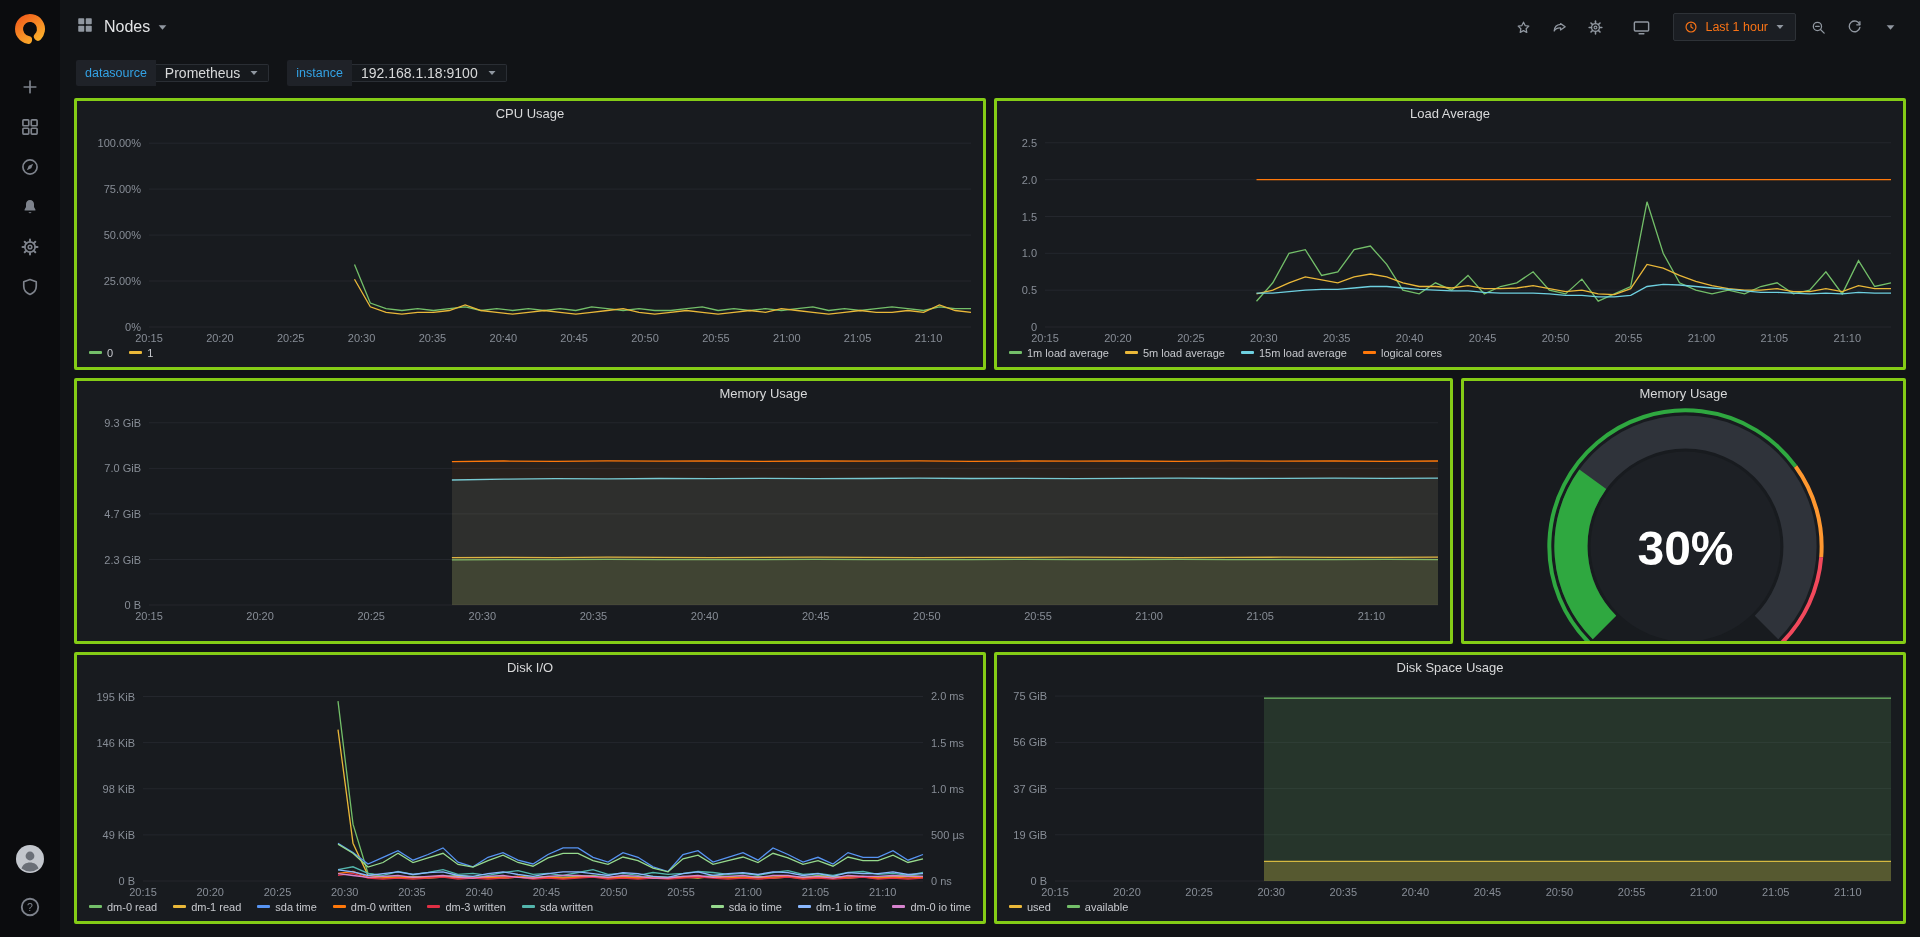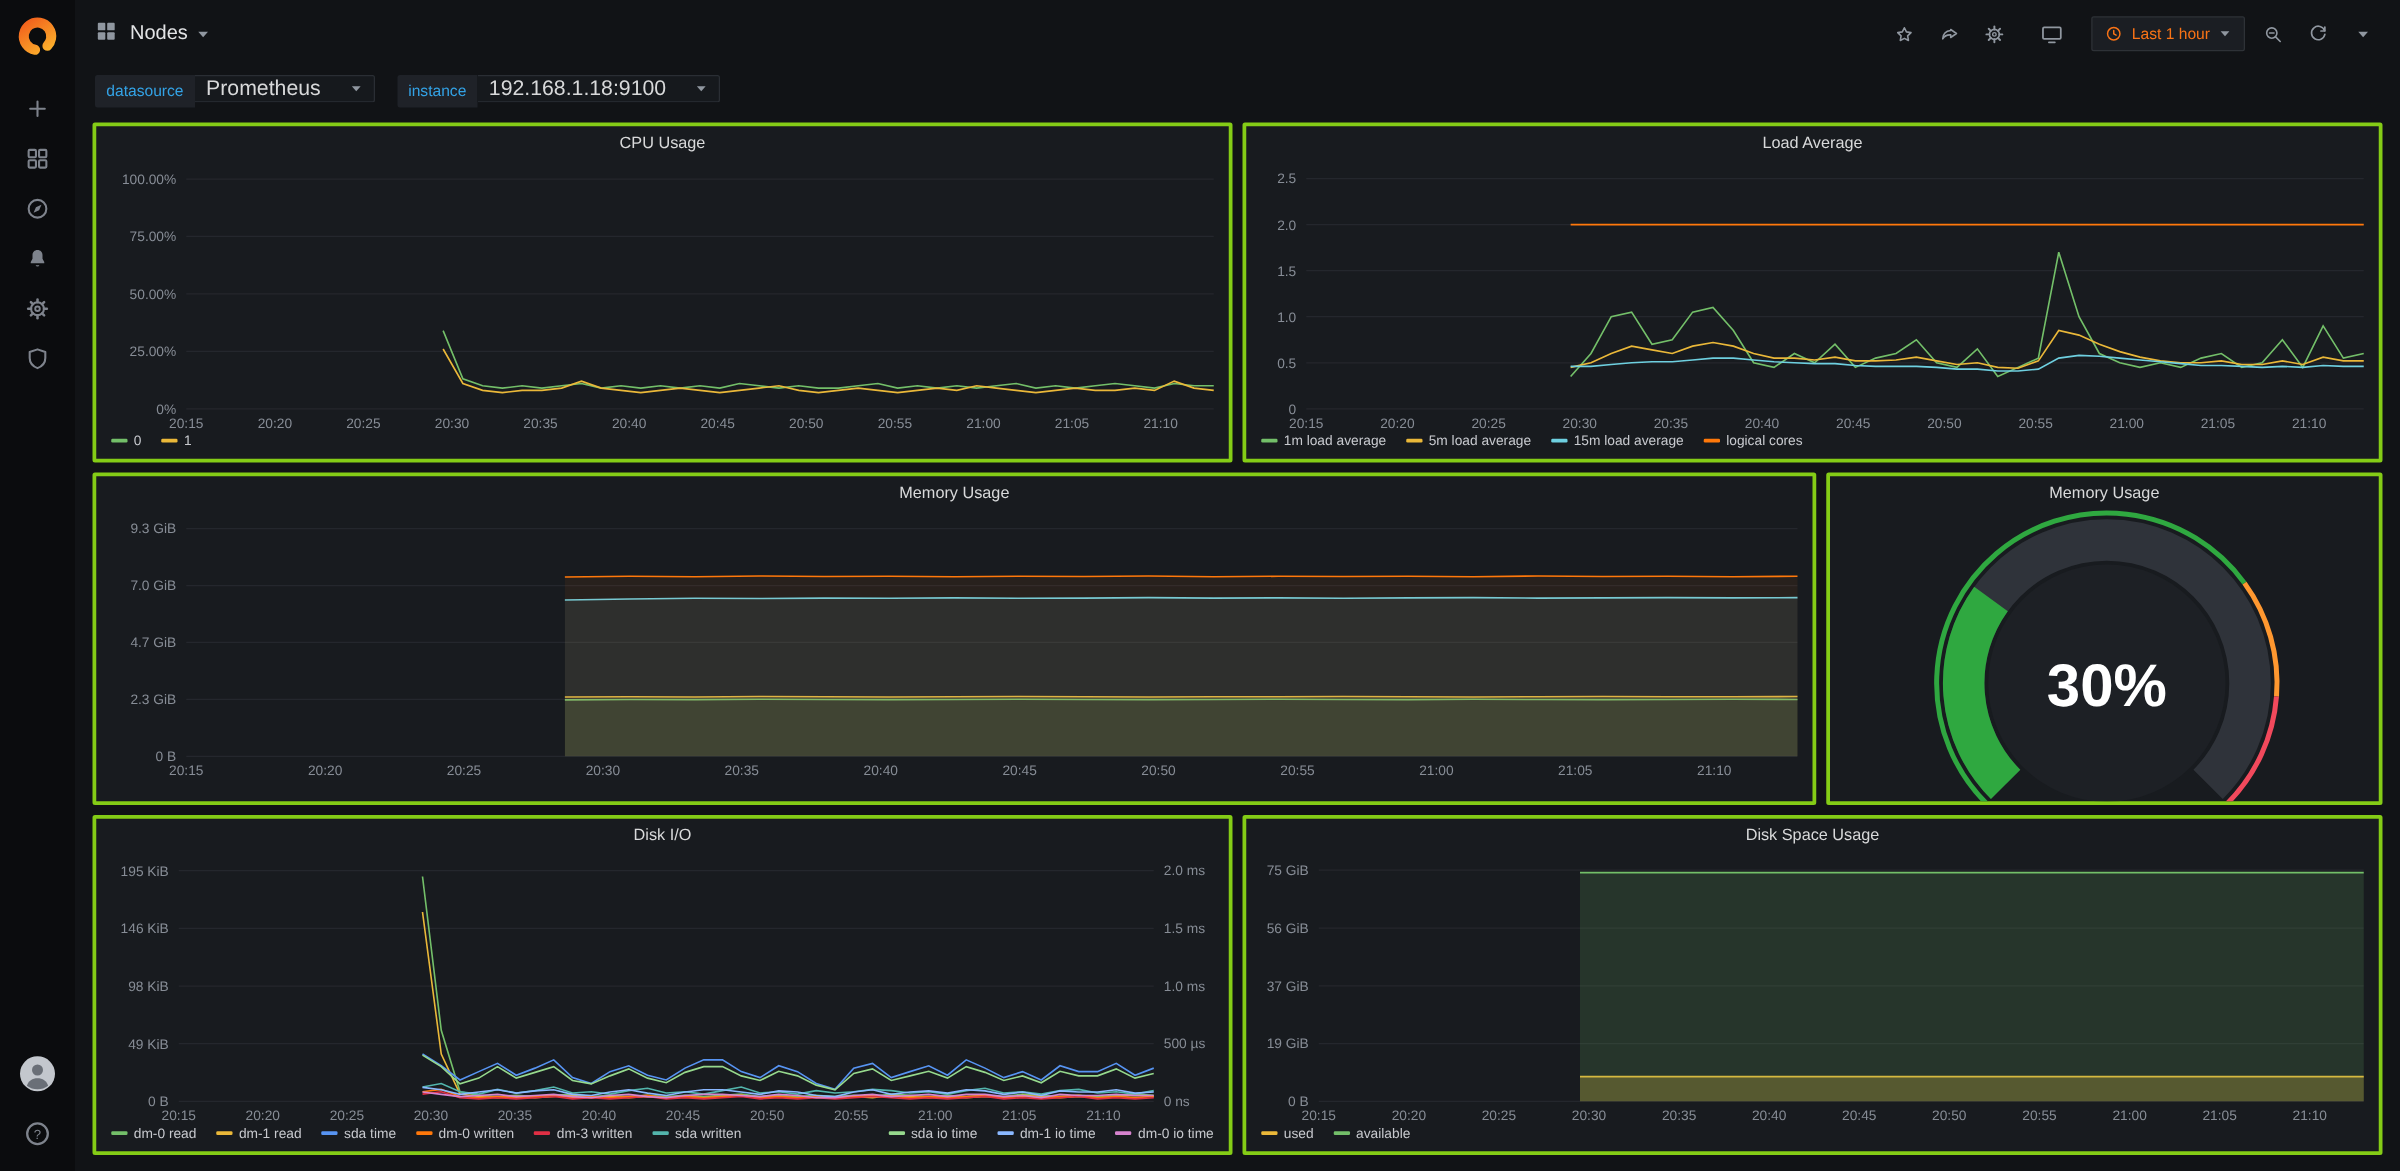--- a/index.html
+++ b/index.html
@@ -20,25 +20,25 @@
   .apps-ic{color:#9097a0}
   .dash-title-btn{display:flex;align-items:center;gap:7px;background:none;border:none;cursor:pointer;color:#e3e4e6}
   .dash-title{font-size:16px;font-weight:500}
   .nav-right{display:flex;align-items:center;gap:8px}
   .icon-btn{height:28px;min-width:28px;display:flex;align-items:center;justify-content:center;
     background:none;border:none;color:#9097a0;cursor:pointer;border-radius:2px}
   .time-btn{display:flex;align-items:center;gap:7px;height:28px;padding:0 10px;border:1px solid #2e3237;
     background:#1b1e23;border-radius:2px;color:#f97316;font-size:12.5px;cursor:pointer}
   
   .var-row{display:flex;align-items:center;padding:6px 16px 10px 16px;gap:18px}
-  .var{display:flex;align-items:flex-start}
+  .var{display:flex;align-items:center}
   .var-label{background:#1f2228;color:#33a2e5;font-size:12.5px;padding:6px 9px;border-radius:2px 0 0 2px;
     display:flex;align-items:center}
-  .var-value{display:flex;align-items:center;gap:23px;background:#16191d;border:1px solid #2a2e34;border-left:none;
-    color:#d8d9da;font-size:17px;padding:0 9px;border-radius:0 2px 2px 0;cursor:pointer}
+  .var-value{display:flex;align-items:center;gap:9px;background:#16191d;border:1px solid #2a2e34;border-left:none;
+    color:#d8d9da;font-size:14px;padding:0 9px;border-radius:0 2px 2px 0;cursor:pointer}
   
   .dash{flex:1;padding:2px 14px 0 14px;overflow:hidden}
   .row{display:flex;gap:8px;margin-bottom:8px}
   .panel{background:#181b1f;border:3px solid #84cc16;border-radius:2px;display:flex;flex-direction:column;min-width:0}
   .panel-title{height:25px;line-height:25px;text-align:center;font-size:13px;font-weight:500;color:#d8d9da;cursor:pointer;flex:none}
   .chart-area{flex:1;position:relative;overflow:hidden}
   .chart-area svg{position:absolute;left:0;top:0}
   .legend{height:24px;flex:none;display:flex;align-items:center;gap:16px;padding:0 12px 5px 12px;
     font-size:11px;color:#c7c9ce;overflow:hidden;white-space:nowrap}
   .legend.split{justify-content:space-between}

